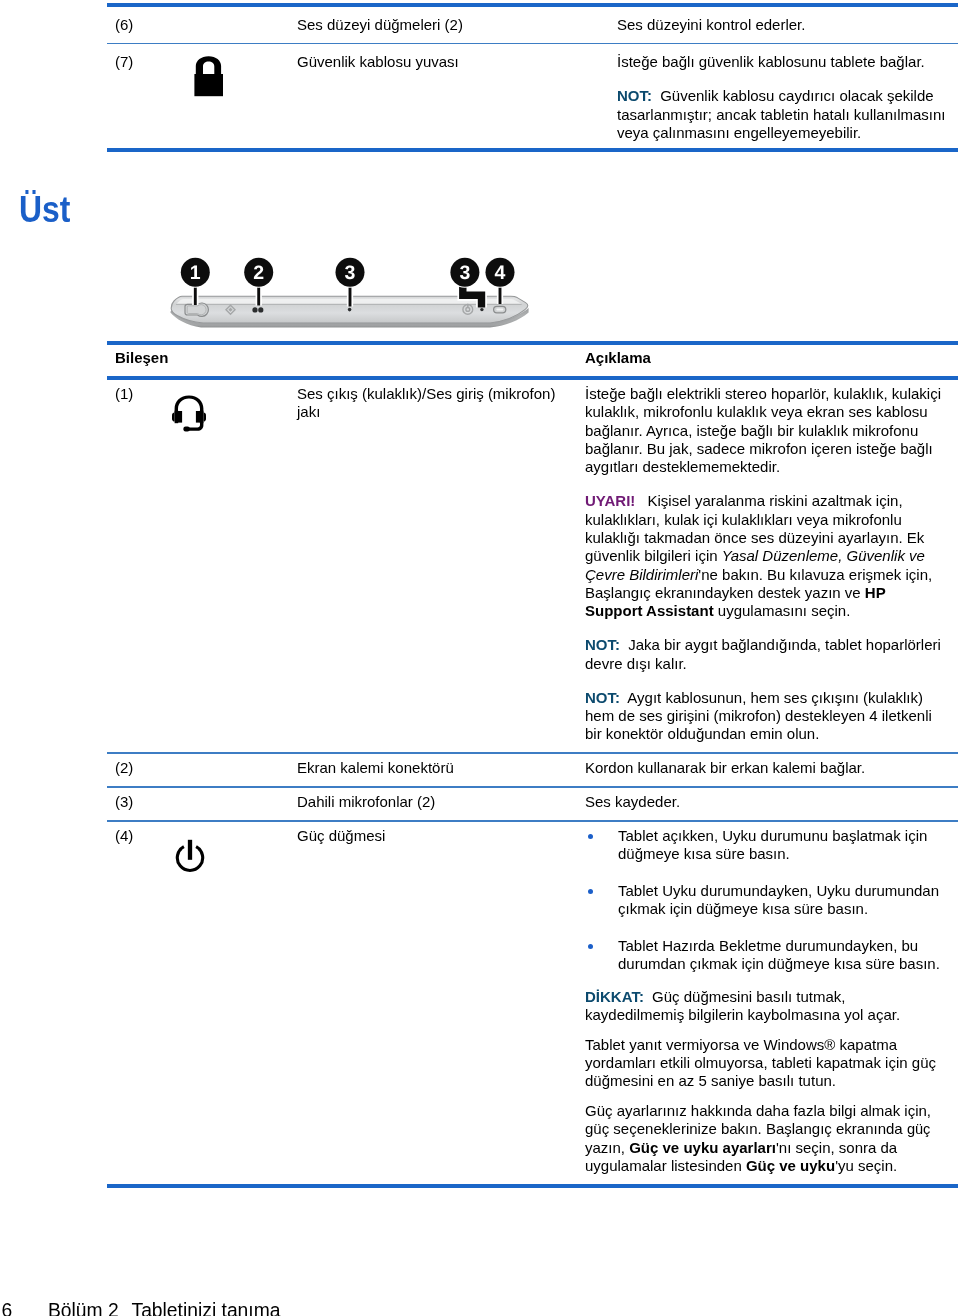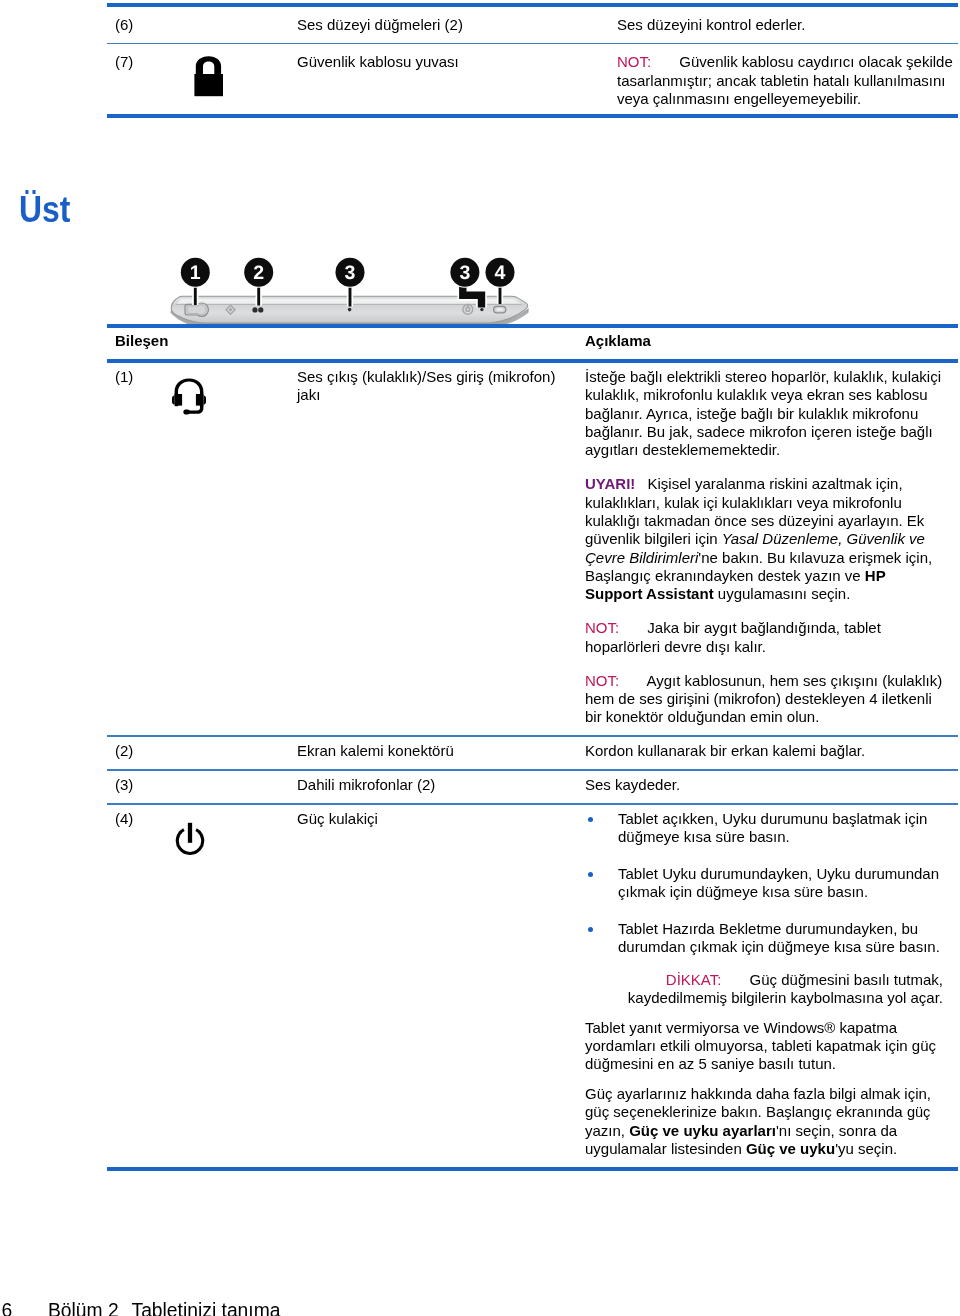--- a/index.html
+++ b/index.html
@@ -18,28 +18,28 @@
   .c-icon svg{position:absolute;}
   .c-name{width:288px;flex:0 0 288px;padding-right:20px;box-sizing:border-box;}
   .c-desc{flex:1 1 auto;padding-right:15px;box-sizing:border-box;}
   #top-table .c-name{width:320px;flex:0 0 320px;}
   #top-table .c-desc{padding-right:4px;}
   #top-table .cell{padding-top:9.0px;padding-bottom:9.0px;}
   #top-table .row.lastrow .cell{padding-bottom:6.0px;}
   .hdr .c-desc{}
   .cell{font-size:15px;line-height:18.3px;padding-top:5.3px;padding-bottom:8.9px;}
   .hdr .cell{padding-top:4px;padding-bottom:8.5px;}
-  .note-lbl{color:#be185d;font-weight:normal;margin-right:24px;}
+  .note-lbl{color:#0c4a6e;font-weight:bold;margin-right:4px;}
   .warn-lbl{color:#701a75;font-weight:bold;margin-right:8px;}
   .mono{font-family:Liberation Sans, sans-serif;font-size:14.6px;line-height:18.3px;}
   .it{font-style:italic;}
   .para{margin:0;}
   .para + .para{margin-top:15.8px;}
   .has-bullets .para + .para{margin-top:11.3px;}
-  .bullets + .para{margin-top:14.1px;text-align:right;}
+  .bullets + .para{margin-top:14.1px;}
   .bullets{margin:0;padding:0;list-style:none;}
   .bullets li{position:relative;padding-left:33px;margin-bottom:18.4px;}
   .bullets li:last-child{margin-bottom:0;}
   .bullets li .dot{position:absolute;left:3px;top:6.6px;width:5px;height:5px;border-radius:50%;background:#1b5fc9;}
   .sec-title{position:absolute;margin:0;color:#1a5fc8;font-size:36px;font-weight:bold;letter-spacing:0;line-height:1;transform:scaleX(0.885);transform-origin:left top;}
   .footer-num{position:absolute;font-size:19.3px;line-height:19px;}
   .footer-txt{position:absolute;font-size:19.3px;line-height:19px;}
 </style>
 </head>
 <body>
@@ -60,20 +60,21 @@
       <div class="row lastrow">
         <div class="cell c-icon">
           <svg class="ic ic-lock" style="left:86.9px;top:10.6px;" width="32" height="42" viewBox="0 0 32 42">
             <path fill="#000" d="M9.0 19.8 V11.4 C9.0 8.6 11.4 6.6 14.6 6.6 C17.8 6.6 20.3 8.6 20.3 11.4 V19.8 H27.1 V11.0 C27.1 5.6 22.0 1.2 14.6 1.2 C7.2 1.2 1.8 5.6 1.8 11.0 V19.8 Z"></path>
             <rect fill="#000" x="0.4" y="19.0" width="28.6" height="22.2"></rect>
           </svg>
         </div>
         <div class="cell c-num">(7)</div>
         <div class="cell c-name">Güvenlik kablosu yuvası</div>
         <div class="cell c-desc">
+          <p class="para"><span>İsteğe bağlı güvenlik kablosunu tablete bağlar.</span></p>
           <p class="para note-para"><span class="note-lbl">NOT:</span><span>  Güvenlik kablosu caydırıcı olacak şekilde tasarlanmıştır; ancak tabletin hatalı kullanılmasını veya çalınmasını engelleyemeyebilir.</span></p>
         </div>
       </div>
       <div class="rule-thick"></div>
     </div>
 
   <h1 class="sec-title" id="sec-title" style="left:19.3px;top:192px;">Üst</h1>
 
   <div id="figure" style="position:absolute;left:160px;top:250px;width:400px;height:80px;"><svg width="400" height="100" viewBox="0 0 400 100">
         <defs>
@@ -149,21 +150,21 @@
         </g>
         <g>
           <path d="M340 36 L340 54" fill="none" stroke="#ffffff" stroke-width="6.3" stroke-linecap="butt" stroke-linejoin="miter"></path>
           <path d="M340 36 L340 54" fill="none" stroke="#0d0d0d" stroke-width="2.9" stroke-linecap="butt" stroke-linejoin="miter"></path>
           <circle cx="340" cy="22.2" r="15.6" fill="#ffffff"></circle>
           <circle cx="340" cy="22.2" r="14.5" fill="#0d0d0d"></circle>
           <text class="co-num" x="340" y="28.799999999999997" text-anchor="middle" font-size="19.5" font-weight="bold" fill="#ffffff">4</text>
         </g>
       </svg></div>
 
-  <div class="tbl" id="main-table" style="top:324px;">
+  <div class="tbl" id="main-table" style="top:341px;">
       <div class="rule-thick"></div>
       <div class="row hdr">
         <div class="cell c-num" style="flex: 0 0 478px; width: 478px; font-weight: bold;">Bileşen</div>
         <div class="cell c-desc" style="font-weight: bold;">Açıklama</div>
       </div>
       <div class="rule-thick"></div>
       <div class="row">
         <div class="cell c-icon">
           <svg class="ic ic-headset" style="left:64.9px;top:15.2px;" width="36" height="38" viewBox="0 0 36 38">
             <path fill="#000" d="M17.0 0.4 C8.2 0.4 2.6 6.2 2.6 13.6 V18.0 H6.0 V13.8 C6.0 8.0 10.6 3.6 17.0 3.6 C23.4 3.6 28.0 8.0 28.0 13.8 V18.0 H31.4 V13.6 C31.4 6.2 25.8 0.4 17.0 0.4 Z"></path>
@@ -206,21 +207,21 @@
       </div>
       <div class="rule-thin"></div>
       <div class="row">
         <div class="cell c-icon">
           <svg class="ic ic-power" style="left:66.6px;top:16.4px;" width="32" height="36" viewBox="0 0 32 36">
             <path fill="none" stroke="#000" stroke-width="3.1" stroke-linecap="butt" d="M9.9 8.6 A12.7 12.7 0 1 0 22.1 8.6"></path>
             <rect fill="#000" x="13.85" y="1.8" width="4.3" height="20.0"></rect>
           </svg>
         </div>
         <div class="cell c-num">(4)</div>
-        <div class="cell c-name">Güç kulakiçi</div>
+        <div class="cell c-name">Güç düğmesi</div>
         <div class="cell c-desc has-bullets">
           <ul class="bullets">
             <li><span class="dot"></span><span>Tablet açıkken, Uyku durumunu başlatmak için düğmeye kısa süre basın.</span></li>
             <li><span class="dot"></span><span>Tablet Uyku durumundayken, Uyku durumundan çıkmak için düğmeye kısa süre basın.</span></li>
             <li><span class="dot"></span><span>Tablet Hazırda Bekletme durumundayken, bu durumdan çıkmak için düğmeye kısa süre basın.</span></li>
           </ul>
           <p class="para note-para"><span class="note-lbl">DİKKAT:</span><span>  Güç düğmesini basılı tutmak, kaydedilmemiş bilgilerin kaybolmasına yol açar.</span></p>
           <p class="para"><span>Tablet yanıt vermiyorsa ve Windows® kapatma yordamları etkili olmuyorsa, tableti kapatmak için güç düğmesini en az 5 saniye basılı tutun.</span></p>
           <p class="para"><span>Güç ayarlarınız hakkında daha fazla bilgi almak için, güç seçeneklerinize bakın. Başlangıç ekranında </span><span class="mono">güç</span><span> yazın, </span><strong>Güç ve uyku ayarları</strong><span>'nı seçin, sonra da uygulamalar listesinden </span><strong>Güç ve uyku</strong><span>'yu seçin.</span></p>
         </div>

